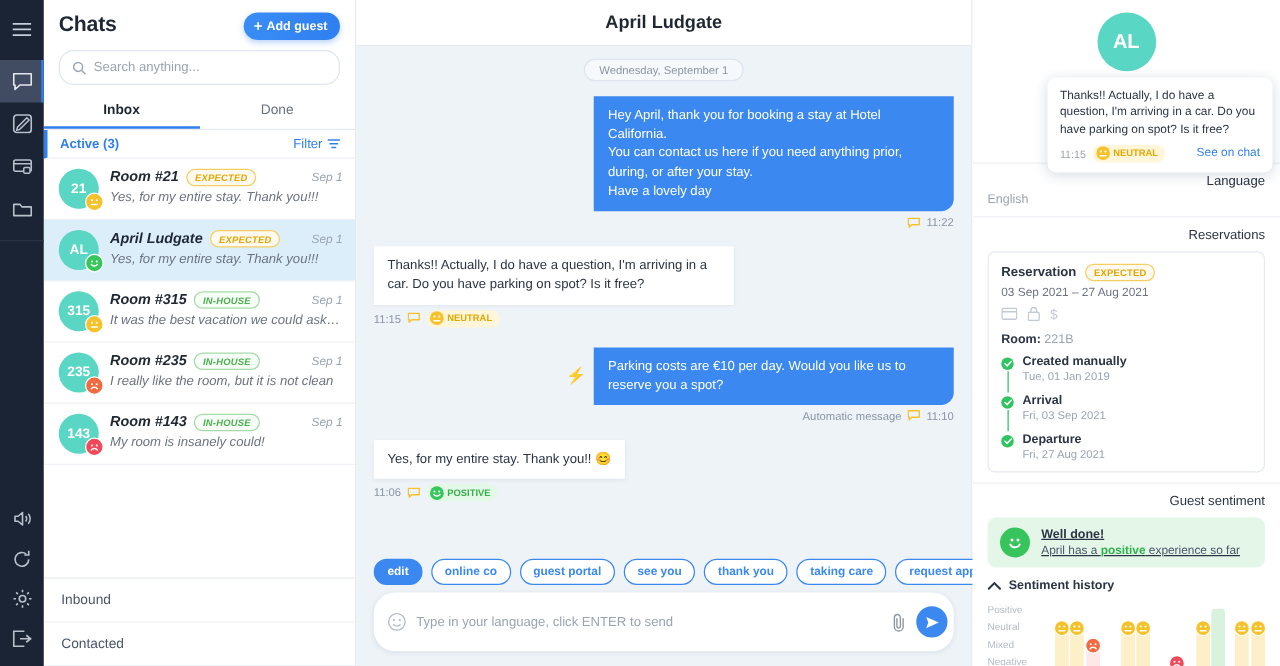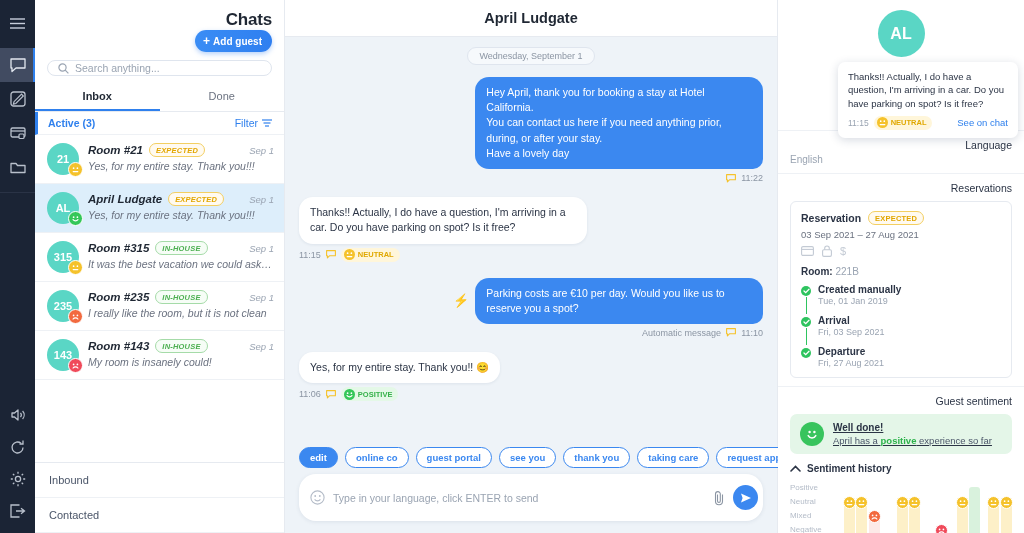--- a/index.html
+++ b/index.html
@@ -32,33 +32,33 @@
   .rail-bottom { position: absolute; bottom: 6px; left: 0; width: 35px; }
   .rail-bottom .rail-icon { height: 32px; }
   svg { display: block; }
 
   
   .pane-list {
     width: 250px; flex: 0 0 250px; height: 533px;
     background: #fff; border-right: 1px solid #e6eaf0;
     display: flex; flex-direction: column;
   }
-  .list-head { padding: 10px 12px 6px 12px; display: flex; align-items: flex-end; justify-content: space-between; flex-direction: column; }
+  .list-head { padding: 10px 12px 6px 12px; display: flex; align-items: flex-start; justify-content: space-between; }
   .list-title { font-size: 17px; font-weight: bold; color: #1f2733; letter-spacing: -0.2px; }
   .btn-add {
     background: linear-gradient(90deg,#3a8df5,#2f7ff0);
     color: #fff; border: none; border-radius: 12px;
     font-size: 10px; font-weight: bold; padding: 5px 10px 5px 8px;
     display: flex; align-items: center; gap: 3px; cursor: pointer;
     box-shadow: 0 2px 5px rgba(47,127,240,.35);
     font-family: "Liberation Sans", sans-serif;
   }
   .search-wrap { padding: 2px 12px 8px 12px; }
   .search-box {
-    height: 16px; border: 1px solid #dfe5ee; border-radius: 12px;
+    height: 28px; border: 1px solid #dfe5ee; border-radius: 12px;
     display: flex; align-items: center; gap: 6px; padding: 0 10px;
   }
   .search-box input {
     border: none; outline: none; flex: 1; font-size: 10.5px; color: #4a5568;
     font-family: "Liberation Sans", sans-serif; background: transparent;
   }
   .search-box input::placeholder { color: #9aa4b2; }
   .tabs { display: flex; border-bottom: 1px solid #e6eaf0; }
   .tab {
     flex: 1; text-align: center; font-size: 11px; padding: 6px 0 7px 0;
@@ -126,21 +126,21 @@
   .chat-header-title { font-size: 14.5px; font-weight: bold; color: #1f2733; }
   .chat-scroll { flex: 1; padding: 10px 14px 0 14px; overflow: hidden; }
   .daychip-wrap { display: flex; justify-content: center; margin-bottom: 12px; }
   .daychip {
     font-size: 9px; color: #8b95a3; border: 1px solid #dfe5ee;
     background: #f6f9fc; border-radius: 10px; padding: 3px 11px;
   }
   .msg-row { display: flex; margin-bottom: 4px; }
   .msg-row.out { justify-content: flex-end; }
   .bubble {
-    max-width: 62%; padding: 8px 11px; border-radius: 14px; font-size: 10.5px; line-height: 1.45;
+    max-width: 62%; padding: 8px 11px; border-radius: 0; font-size: 10.5px; line-height: 1.45;
   }
   .bubble.out { background: #3b88f0; color: #fff; border-bottom-right-radius: 10px; }
   .bubble.in  { background: #fff; color: #2b3445; box-shadow: 0 1px 3px rgba(30,50,90,.08); }
   .meta { display: flex; align-items: center; gap: 5px; font-size: 9px; color: #8b95a3; }
   .meta.out { justify-content: flex-end; margin-bottom: 14px; }
   .meta.in  { margin: 4px 0 16px 0; }
   .sent-tag {
     font-size: 7.5px; font-weight: bold; border-radius: 8px; padding: 1.5px 6px 1.5px 3px;
     display: inline-flex; align-items: center; gap: 3px;
   }

